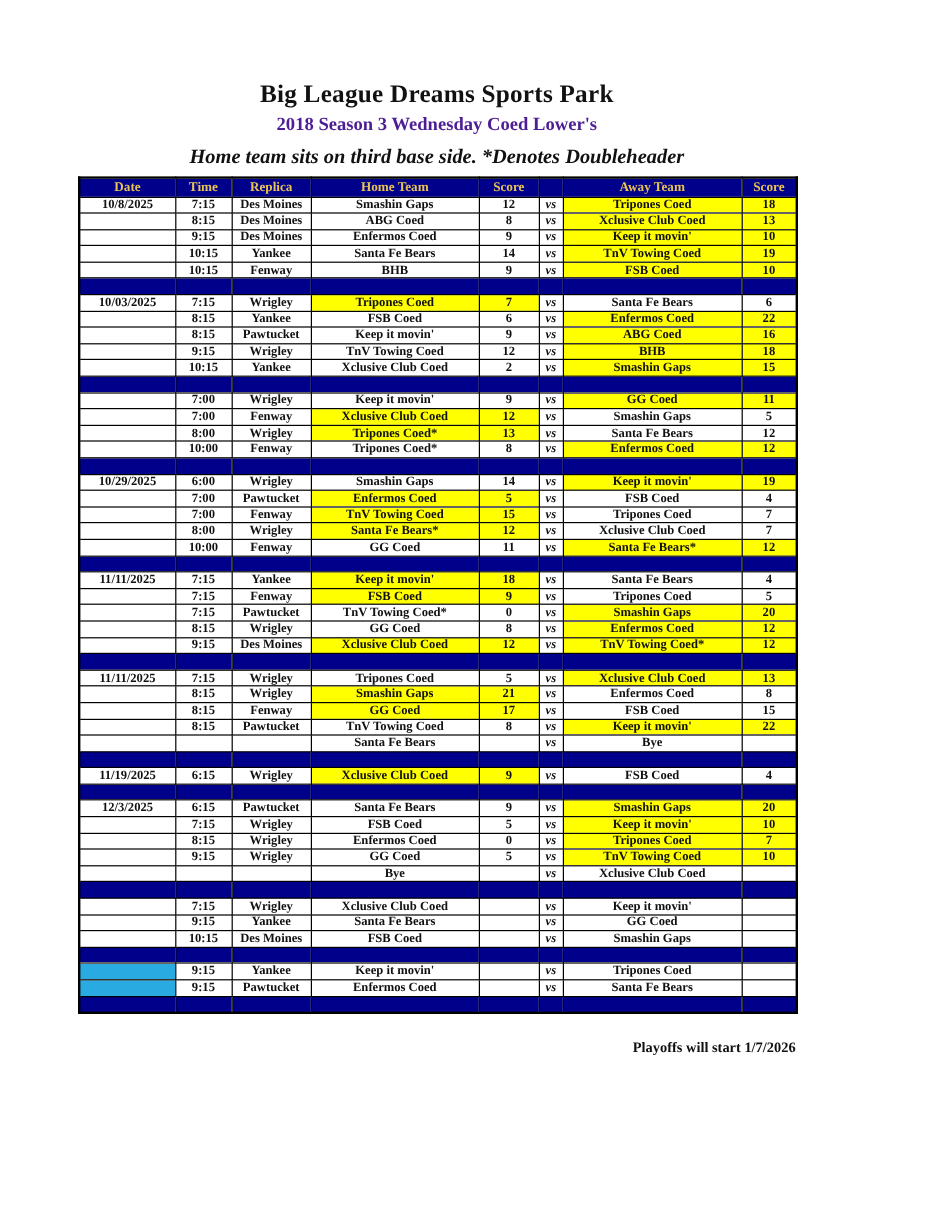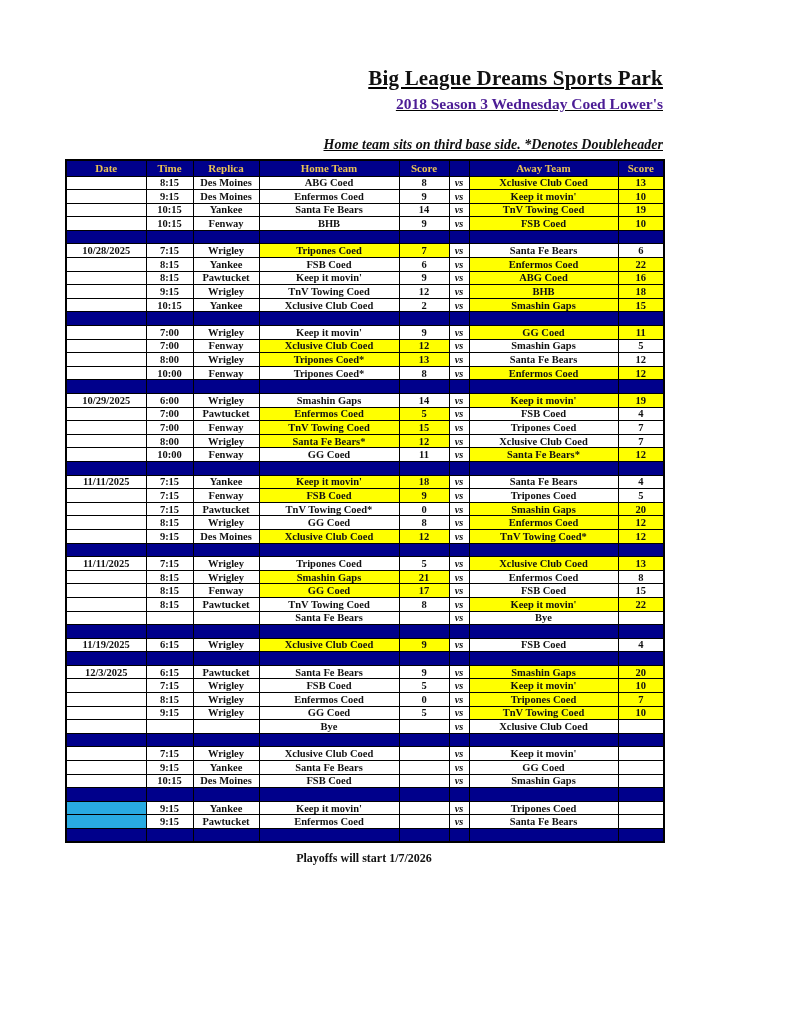--- a/index.html
+++ b/index.html
@@ -3,24 +3,24 @@
 <meta charset="utf-8">
 <style>
   * { margin: 0; padding: 0; box-sizing: border-box; }
   html, body {
     width: 791px; height: 1024px;
     background: #ffffff;
     font-family: "Liberation Serif", "DejaVu Serif", serif;
     overflow: hidden;
   }
   .page { position: relative; width: 791px; height: 1024px; }
-  .head-wrap { width: 598px; margin-left: 65px; padding-top: 66px; text-align: right; text-decoration: underline; }
+  .head-wrap { width: 598px; margin-left: 65px; padding-top: 66px; text-align: center; }
   .title { font-size: 21px; font-weight: bold; color: #111; letter-spacing: 0.2px; }
   .subtitle { font-size: 15.5px; font-weight: bold; color: #4c1d95; margin-top: 4px; }
-  .note { font-size: 14px; font-weight: bold; font-style: italic; color: #111; margin-top: 24px; }
+  .note { font-size: 17px; font-weight: bold; font-style: italic; color: #111; margin-top: 8px; }
   table.sched {
     border-collapse: collapse;
     table-layout: fixed;
     width: 598px;
     margin-left: 65px;
     margin-top: 6px;
     border: 2px solid #000;
   }
   table.sched td, table.sched th {
     border: 1px solid #000;
@@ -41,23 +41,23 @@
     height: 16px;
   }
   td.sep {
     background: var(--navy);
     height: 13.6px;
   }
   td.hl { background: var(--yellow); }
   td.cyan { background: var(--cyan); }
   td.vs { font-style: italic; font-size: 9.5px; }
   .footer {
-    width: 598px; margin-left: 65px; margin-top: 8px;
+    width: 598px; margin-left: 65px; margin-top: 21px;
     font-size: 12px; font-weight: bold; color: #111;
-    text-align: center;
+    text-align: right;
   }
 </style>
 </head>
 <body>
 
 <div class="page">
   <div class="head-wrap">
     <div class="title">Big League Dreams Sports Park</div>
     <div class="subtitle">2018 Season 3 Wednesday Coed Lower's</div>
     <div class="note">Home team sits on third base side.  *Denotes Doubleheader</div>
@@ -81,20 +81,30 @@
           <th>Replica</th>
           <th>Home Team</th>
           <th>Score</th>
           <th></th>
           <th>Away Team</th>
           <th>Score</th>
         </tr>
     </thead>
     <tbody>
         <tr>
+          <td>10/8/2025</td>
+          <td>7:15</td>
+          <td>Des Moines</td>
+          <td>Smashin Gaps</td>
+          <td>12</td>
+          <td class="vs">vs</td>
+          <td class="hl">Tripones Coed</td>
+          <td class="hl">18</td>
+        </tr>
+        <tr>
           <td></td>
           <td>8:15</td>
           <td>Des Moines</td>
           <td>ABG Coed</td>
           <td>8</td>
           <td class="vs">vs</td>
           <td class="hl">Xclusive Club Coed</td>
           <td class="hl">13</td>
         </tr>
         <tr>
@@ -131,21 +141,21 @@
           <td class="sep"></td>
           <td class="sep"></td>
           <td class="sep"></td>
           <td class="sep"></td>
           <td class="sep"></td>
           <td class="sep"></td>
           <td class="sep"></td>
           <td class="sep"></td>
         </tr>
         <tr>
-          <td>10/28/2025</td>
+          <td>10/03/2025</td>
           <td>7:15</td>
           <td>Wrigley</td>
           <td class="hl">Tripones Coed</td>
           <td class="hl">7</td>
           <td class="vs">vs</td>
           <td>Santa Fe Bears</td>
           <td>6</td>
         </tr>
         <tr>
           <td></td>

